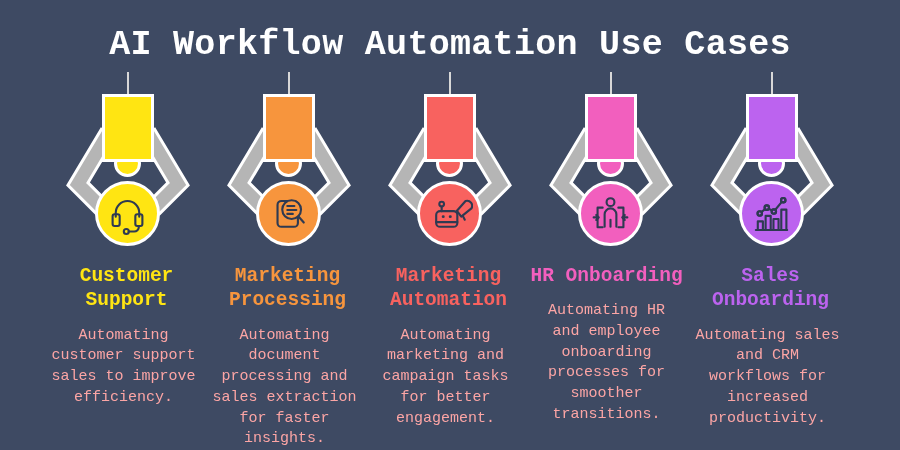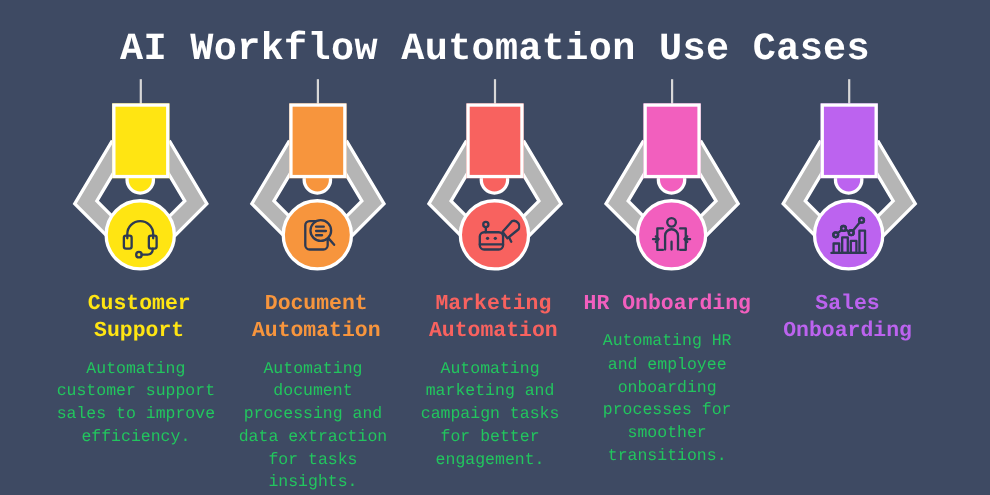--- a/index.html
+++ b/index.html
@@ -74,21 +74,21 @@
     font-size: 19.5px;
     font-weight: bold;
     color: var(--accent);
     text-align: center;
     line-height: 1.25;
     max-width: 158px;
   }
   .col-desc {
     margin-top: 13px;
     font-size: 15px;
-    color: #22c55e;
+    color: #fca5a5;
     text-align: center;
     line-height: 1.38;
     max-width: 152px;
   }
 </style>
 </head>
 <body>
 
 <div class="canvas" style="--bg: #3E4A63;">
   <h1 class="page-title">AI Workflow Automation Use Cases</h1>
@@ -135,22 +135,22 @@
           <svg class="icon" viewBox="0 0 60 60">
             <rect x="16" y="14" width="26" height="33" rx="5"></rect>
             <circle class="lens" cx="34" cy="25" r="12"></circle>
             <path d="M28.5 20.5 h9"></path>
             <path d="M28.5 25.5 h11.5"></path>
             <path d="M28.5 30.5 h7"></path>
             <path d="M42.5 33.5 L 49.5 41.5"></path>
           </svg>
         </div>
       </div>
-      <div class="col-title">Document Automation</div>
-      <div class="col-desc">Automating document processing and data extraction for tasks insights.</div>
+      <div class="col-title">Marketing Processing</div>
+      <div class="col-desc">Automating document processing and sales extraction for faster insights.</div>
     </div>
 
     <div class="col" style="--accent: #F8625F;">
       <div class="claw">
         <div class="cable"></div>
         <svg class="arms" viewBox="0 0 160 176">
           <path class="arm-outline" d="M 61 60 L 30 112 L 55 137"></path>
           <path class="arm" d="M 61 60 L 30 112 L 55 137"></path>
           <path class="arm-outline" d="M 99 60 L 130 112 L 105 137"></path>
           <path class="arm" d="M 99 60 L 130 112 L 105 137"></path>
@@ -225,16 +225,17 @@
             <circle class="dot" cx="24" cy="22.5" r="2.8" style="fill: var(--accent)"></circle>
             <circle cx="24" cy="22.5" r="2.8"></circle>
             <circle class="dot" cx="33" cy="27.5" r="2.8" style="fill: var(--accent)"></circle>
             <circle cx="33" cy="27.5" r="2.8"></circle>
             <circle class="dot" cx="45" cy="13" r="2.8" style="fill: var(--accent)"></circle>
             <circle cx="45" cy="13" r="2.8"></circle>
           </svg>
         </div>
       </div>
       <div class="col-title">Sales Onboarding</div>
+      <div class="col-desc">Automating sales and CRM workflows for increased productivity.</div>
     </div>
 
   </div>
 </div>
 
 </body></html>

